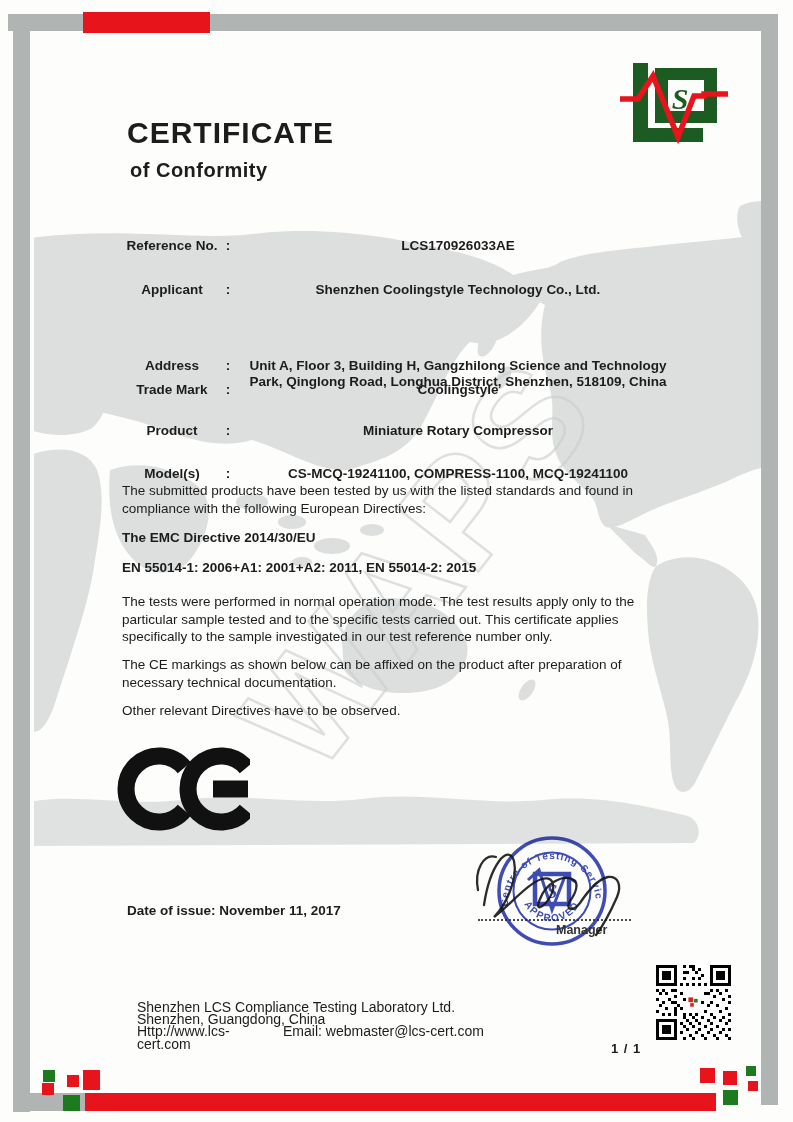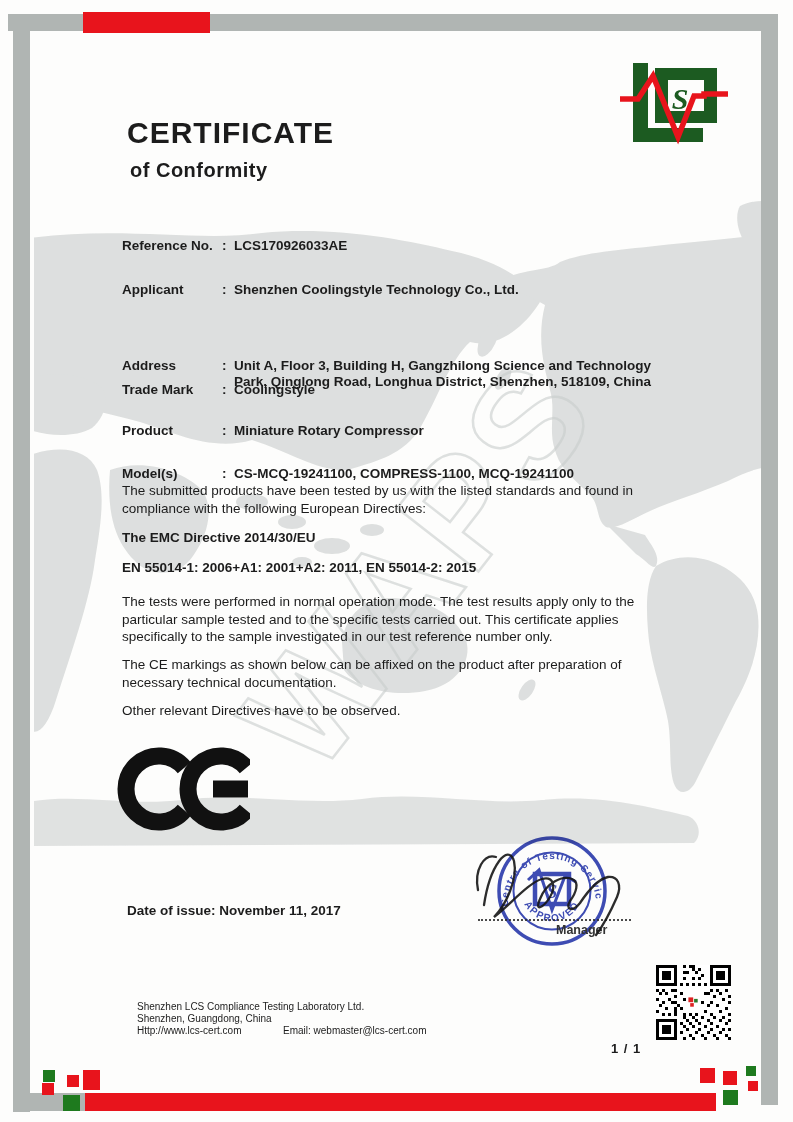--- a/index.html
+++ b/index.html
@@ -10,34 +10,34 @@
   .frame{background:#b0b5b3;z-index:7;}
   .sq{z-index:8;}
   .red{background:#e8141c;}
   .green{background:#1e7a1e;}
   
   .map-svg{position:absolute;left:0;top:0;z-index:1;}
   
   .content{position:absolute;inset:0;z-index:3;}
   .title{position:absolute;left:127px;top:116px;font-size:30px;font-weight:bold;letter-spacing:1px;}
   .subtitle{position:absolute;left:130px;top:159px;font-size:20px;font-weight:bold;letter-spacing:.5px;}
-  .field-row{position:absolute;left:122px;display:flex;font-weight:bold;font-size:13.5px;line-height:16px;width:560px;}
+  .field-row{position:absolute;left:122px;display:flex;font-weight:bold;font-size:13.5px;line-height:16px;width:560px;text-align:center;}
   .field-label{width:100px;flex:none;}
   .field-colon{width:12px;flex:none;}
   .field-value{flex:1;white-space:pre-line;}
   .para{position:absolute;left:122px;width:545px;font-size:13.5px;line-height:17.5px;white-space:pre-line;}
   .bold{font-weight:bold;}
   .date-line{position:absolute;left:127px;top:903px;font-size:13.5px;font-weight:bold;}
   
   .stamp-svg{position:absolute;left:468px;top:818px;z-index:4;mix-blend-mode:multiply;opacity:.92;}
   .dotted-line{position:absolute;left:478px;top:919px;width:153px;border-top:2px dotted #2b2b2b;opacity:.85;z-index:5;}
   .manager{position:absolute;left:556px;top:923px;font-size:12.5px;font-weight:bold;color:#333;z-index:5;}
   .sig-svg{position:absolute;left:470px;top:835px;z-index:6;}
   
-  .footer{position:absolute;left:137px;top:1001px;font-size:10px;line-height:12.2px;z-index:3;}
+  .footer{position:absolute;left:137px;top:1001px;font-size:14px;line-height:12.2px;z-index:3;}
   .footer .cols{display:flex;}
   .footer .c1{width:146px;flex:none;}
   .page-num{position:absolute;left:611px;top:1041px;font-size:13px;font-weight:bold;letter-spacing:1px;z-index:3;}
   .qr{position:absolute;left:656px;top:965px;z-index:3;}
   .ce-svg{position:absolute;left:117px;top:747px;z-index:3;}
   .logo-svg{position:absolute;left:620px;top:56px;z-index:3;}
 </style>
 </head>
 <body>
 

